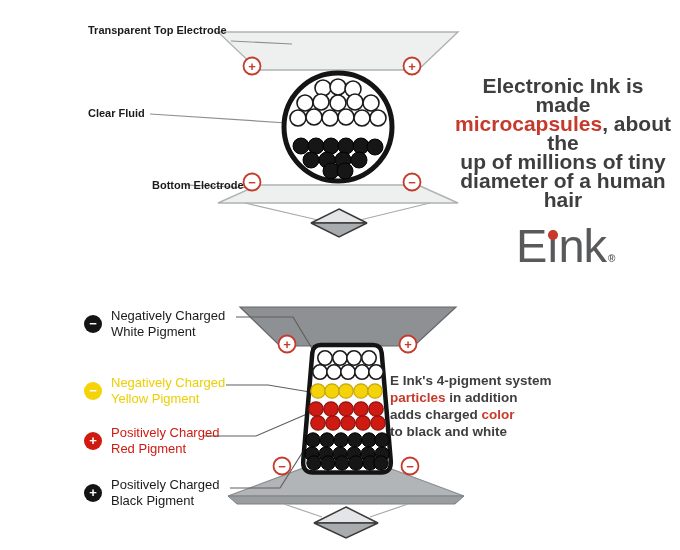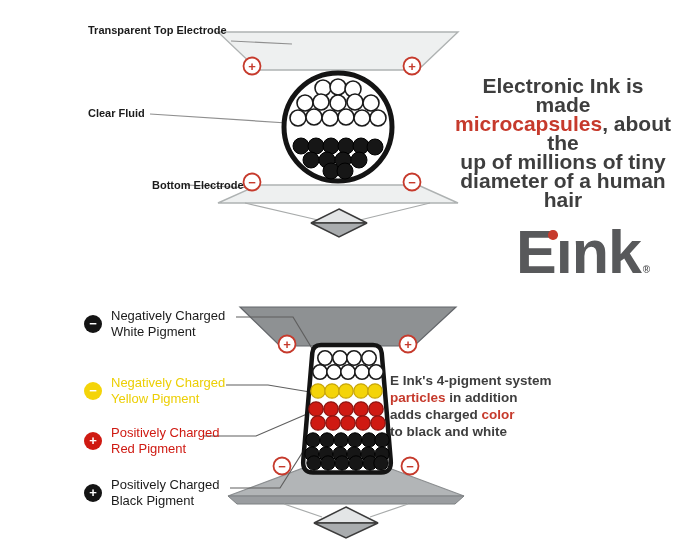--- a/index.html
+++ b/index.html
@@ -33,21 +33,21 @@
   .label-bottom-electrode{left:104px;top:179px;margin-left:48px;}
 
   .caption-top{position:absolute;left:454px;top:76px;width:218px;text-align:center;
                font-weight:bold;font-size:21px;line-height:19px;color:var(--dark);}
   .caption-bottom{position:absolute;left:390px;top:372px;width:266px;
                font-weight:600;font-size:13.5px;line-height:17px;color:var(--dark);}
   .red-text{color:var(--red);}
   .xbold{font-weight:800;}
 
   .logo{position:absolute;left:516px;top:222px;height:56px;}
-  .logo-text{font-weight:bold;font-size:61px;line-height:1;color:var(--logo-gray);letter-spacing:-1px;}
+  .logo-text{font-weight:normal;font-size:47px;line-height:1;color:var(--logo-gray);letter-spacing:-1px;}
   .logo-dot{position:absolute;left:32px;top:8px;width:9.5px;height:9.5px;border-radius:50%;
             background:var(--red);}
   .logo-reg{font-size:10px;font-weight:bold;color:var(--logo-gray);margin-left:2px;}
 
   .legend-item{position:absolute;display:flex;gap:9px;align-items:center;}
   .legend-item-1{left:84px;top:308px;}
   .legend-item-2{left:84px;top:375px;}
   .legend-item-3{left:84px;top:425px;}
   .legend-item-4{left:84px;top:477px;}
   .chip{width:18px;height:18px;border-radius:50%;display:flex;align-items:center;

